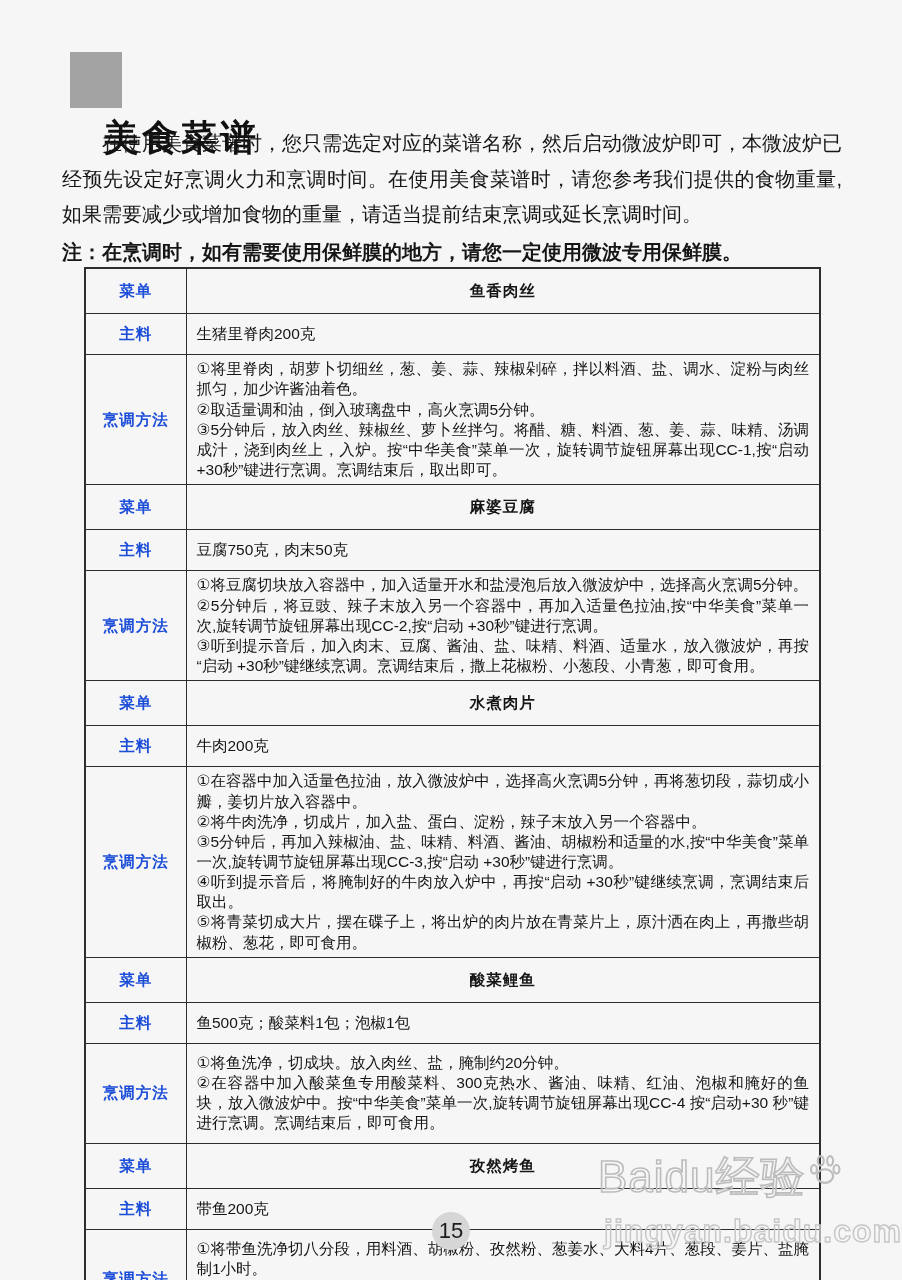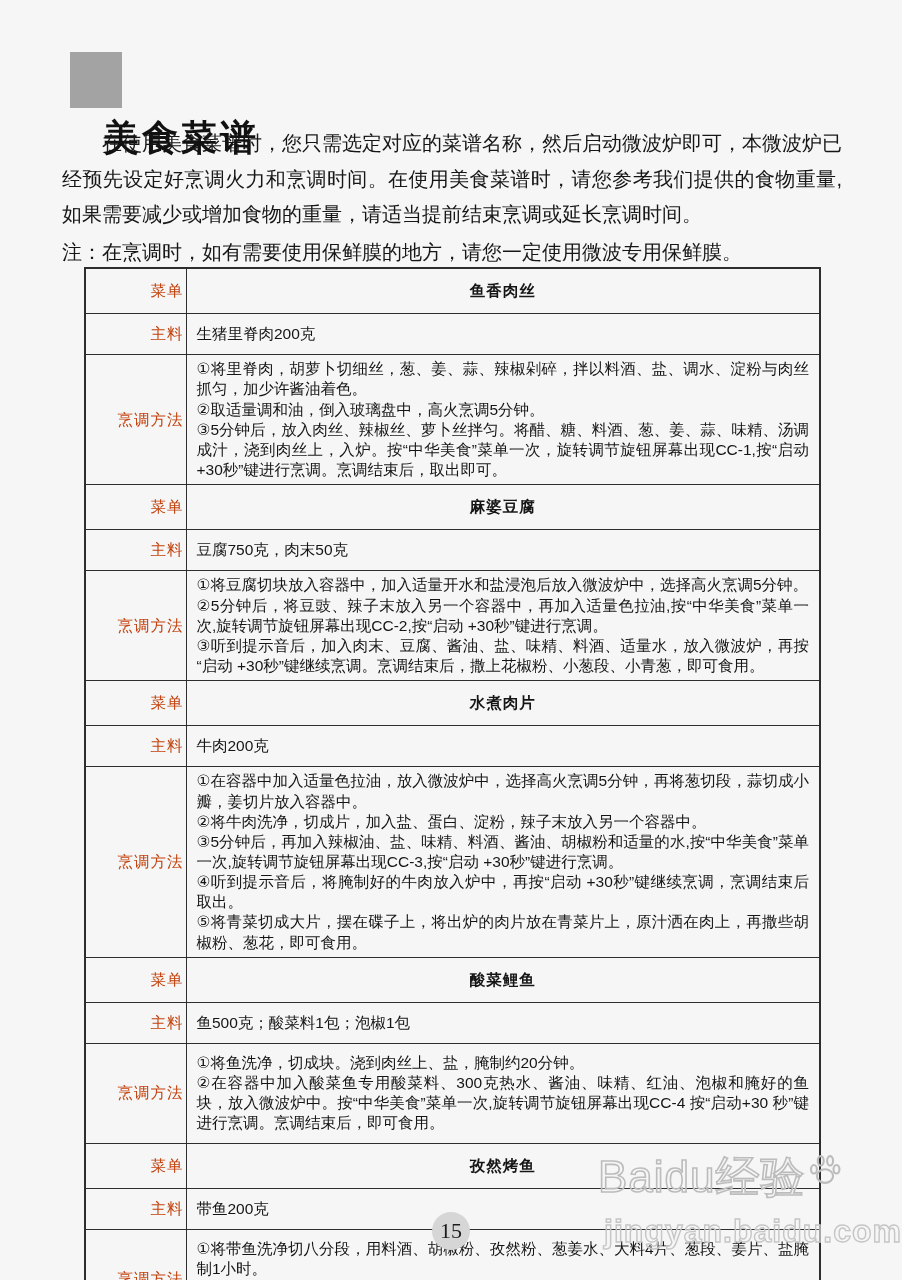--- a/index.html
+++ b/index.html
@@ -22,52 +22,52 @@
   }
 
   
   .intro-block { position: absolute; left: 62px; top: 126px; width: 780px; }
   .intro-paragraph {
     font-size: 20px; line-height: 1.78; text-align: justify;
     text-indent: 2em; color: #161616; font-weight: 500;
   }
   .note-paragraph {
     font-size: 20px; line-height: 1.6; margin-top: 3px;
-    color: #161616; font-weight: 400;
+    color: #161616; font-weight: 700;
   }
 
   
   .recipe-table {
     position: absolute; left: 84px; top: 267px; width: 737px;
     border-collapse: collapse; table-layout: fixed;
     font-size: 15.5px; line-height: 1.3; color: #151515;
   }
   .recipe-table td { border: 1px solid #2e2e2e; vertical-align: middle; }
   .recipe-table { border: 2px solid #2e2e2e; }
   .col-label { width: 101px; }
   td.label-cell {
-    text-align: right; font-weight: 400; letter-spacing: 1px;
-    padding: 3px 2px; color: #c2410c;
+    text-align: center; font-weight: 700; letter-spacing: 1px;
+    padding: 3px 2px; color: #1d4ed8;
   }
   td.menu-cell { text-align: center; font-weight: 700; letter-spacing: 1px; padding: 12px 6px; }
   td.ingr-cell { padding: 10px 10px; }
   td.method-cell { padding: 4px 10px; vertical-align: middle; }
   td.method-cell p { margin: 0; text-align: justify; }
   tr.first-menu td { height: 34px; }
   tr.std td { height: 25px; }
   tr.roomy td { height: 40px; }
   tr.roomy-mid td { height: 27px; }
   td.pad-more { padding-top: 9px; padding-bottom: 9px; }
 
   
   .page-number-badge {
     position: absolute; left: 50%; top: 1212px; transform: translateX(-50%);
     width: 38px; height: 38px; border-radius: 50%;
     background: #d6d6d6; display: flex; align-items: center; justify-content: center;
-    font-family: Liberation Serif, serif;
+    font-family: Liberation Sans, sans-serif;
     font-size: 22px; color: #1c1c1c;
   }
 
   
   .watermark {
     position: absolute; right: 4px; top: 1148px; width: 300px;
     pointer-events: none; text-align: left;
   }
   .wm-row { display: flex; align-items: center; }
   .wm-brand {
@@ -162,21 +162,21 @@
         <td class="label-cell">菜单</td>
         <td class="menu-cell">酸菜鲤鱼</td>
       </tr>
       <tr class="roomy">
         <td class="label-cell">主料</td>
         <td class="ingr-cell">鱼500克；酸菜料1包；泡椒1包</td>
       </tr>
       <tr>
         <td class="label-cell">烹调方法</td>
         <td class="method-cell pad-more">
-          <p>①将鱼洗净，切成块。浇到肉丝上、盐，腌制约20分钟。</p>
+          <p>①将鱼洗净，切成块。放入肉丝、盐，腌制约20分钟。</p>
           <p>②在容器中加入酸菜鱼专用酸菜料、300克热水、酱油、味精、红油、泡椒和腌好的鱼块，放入微波炉中。按“中华美食”菜单一次,旋转调节旋钮屏幕出现CC-4 按“启动+30 秒”键进行烹调。烹调结束后，即可食用。</p>
         </td>
       </tr>
 
       <tr class="roomy">
         <td class="label-cell">菜单</td>
         <td class="menu-cell">孜然烤鱼</td>
       </tr>
       <tr class="roomy-mid">
         <td class="label-cell">主料</td>

